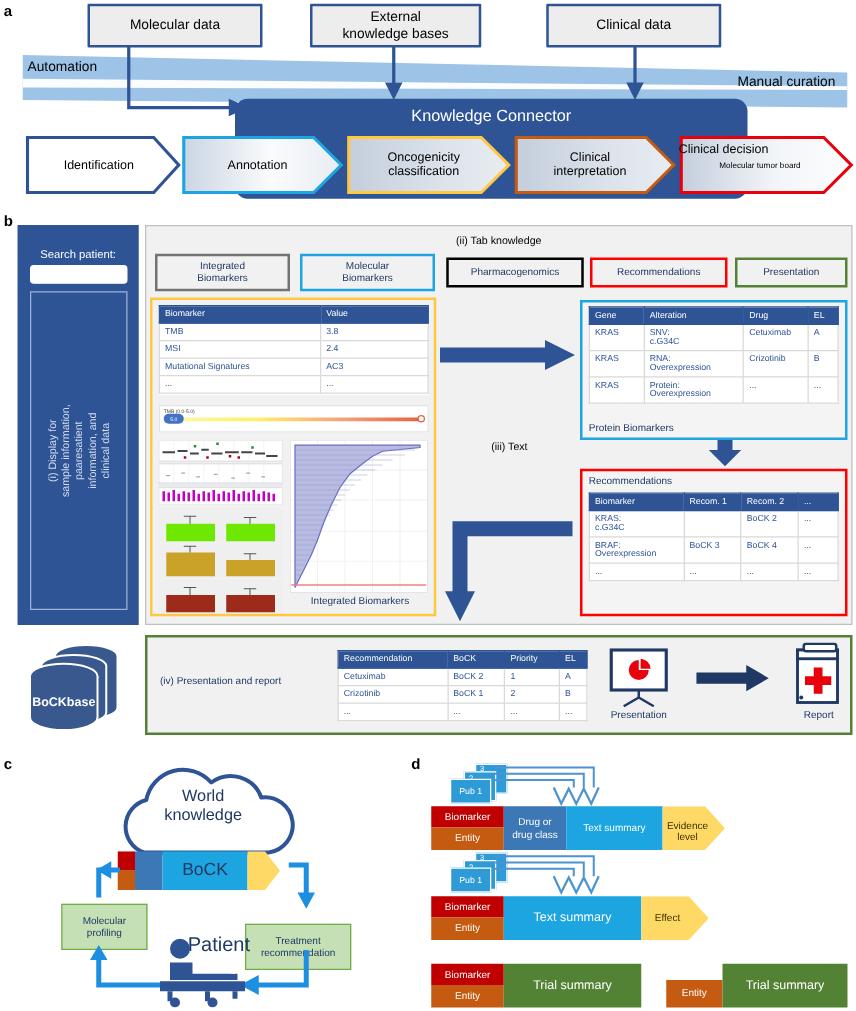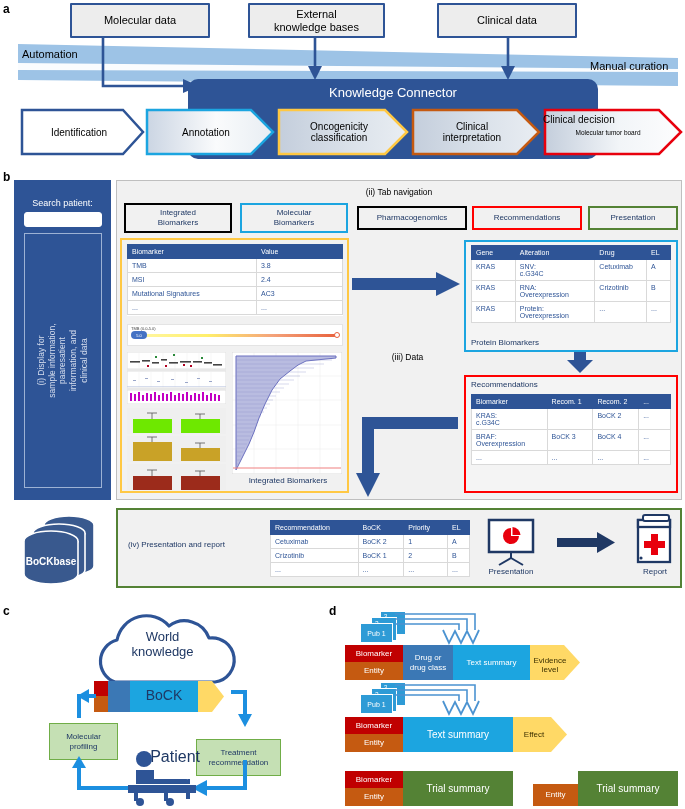--- a/index.html
+++ b/index.html
@@ -132,23 +132,23 @@
 
 <div class="abs b-side" style="left:14px;top:180px;width:97px;height:320px;"></div>
 <div class="abs b-side-label" style="left:14px;top:198px;width:97px;">Search patient:</div>
 <div class="abs search-input" style="left:24px;top:212px;width:78px;height:15px;"></div>
 <div class="abs side-inner" style="left:24px;top:233px;width:78px;height:255px;"></div>
 <div class="abs" style="left:24px;top:233px;width:78px;height:255px;display:flex;align-items:center;justify-content:center;">
   <div class="vert-text" style="max-width:240px;white-space:normal;width:230px;">(i) Display for sample information, paaresatient information, and clinical data</div>
 </div>
 
 <div class="abs b-main" style="left:116px;top:180px;width:566px;height:320px;"></div>
-<div class="abs ctr" style="left:116px;top:186px;width:566px;height:12px;font-size:8.5px;color:#000;">(ii) Tab navigation</div>
-
-<div class="abs tab ctr" style="left:124px;top:203px;width:108px;height:30px;border:2px solid #000000;white-space:pre-line;">Integrated
+<div class="abs ctr" style="left:116px;top:186px;width:566px;height:12px;font-size:8.5px;color:#000;">(ii) Tab knowledge</div>
+
+<div class="abs tab ctr" style="left:124px;top:203px;width:108px;height:30px;border:2px solid #737373;white-space:pre-line;">Integrated
 Biomarkers</div>
 <div class="abs tab ctr" style="left:240px;top:203px;width:108px;height:30px;border:2px solid #1CA5E0;white-space:pre-line;">Molecular
 Biomarkers</div>
 <div class="abs tab ctr" style="left:357px;top:206px;width:110px;height:24px;border:2.5px solid #000000;">Pharmacogenomics</div>
 <div class="abs tab ctr" style="left:472px;top:206px;width:110px;height:24px;border:2px solid #FF0000;">Recommendations</div>
 <div class="abs tab ctr" style="left:588px;top:206px;width:90px;height:24px;border:2px solid #548235;">Presentation</div>
 
 <div class="abs" style="left:120px;top:238px;width:229px;height:255px;border:2px solid #FFC843;background:#F1F1F1;"></div>
 <div class="abs card" style="left:127px;top:244px;width:216px;height:72px;">
   <table class="g">
@@ -333,21 +333,21 @@
       <line x1="4" y1="96" x2="13" y2="96"></line>
       <line x1="4" y1="100" x2="11" y2="100"></line>
       <line x1="4" y1="104" x2="9" y2="104"></line>
       <line x1="4" y1="108" x2="8" y2="108"></line>
       <line x1="4" y1="112" x2="6" y2="112"></line>
   </g>
   <line x1="1" y1="116" x2="109" y2="116" stroke="#F08080" stroke-width="1.2"></line>
 </svg>
 <div class="abs" style="left:232px;top:476px;width:112px;text-align:center;font-size:8px;color:#1F3864;">Integrated Biomarkers</div>
 
-<div class="abs" style="left:355px;top:352px;width:105px;text-align:center;font-size:8.5px;color:#000;">(iii) Data</div>
+<div class="abs" style="left:355px;top:352px;width:105px;text-align:center;font-size:8.5px;color:#000;">(iii) Text</div>
 <svg class="abs" style="left:352px;top:270px;width:110px;height:30px;" viewBox="0 0 110 30">
   <rect x="0" y="8" width="88" height="12" fill="#2E5496"></rect>
     <polygon points="84,2 108,14 84,26" fill="#2E5496"></polygon>
 </svg>
 <svg class="abs" style="left:352px;top:415px;width:110px;height:85px;" viewBox="0 0 110 85">
   <path d="M106,8 L16,8 L16,62" stroke="#2E5496" stroke-width="12" fill="none"></path>
   <polygon points="4,58 28,58 16,82" fill="#2E5496"></polygon>
 </svg>
 <svg class="abs" style="left:565px;top:352px;width:30px;height:22px;" viewBox="0 0 30 22">
   <rect x="9" y="0" width="12" height="10" fill="#2E5496"></rect>

